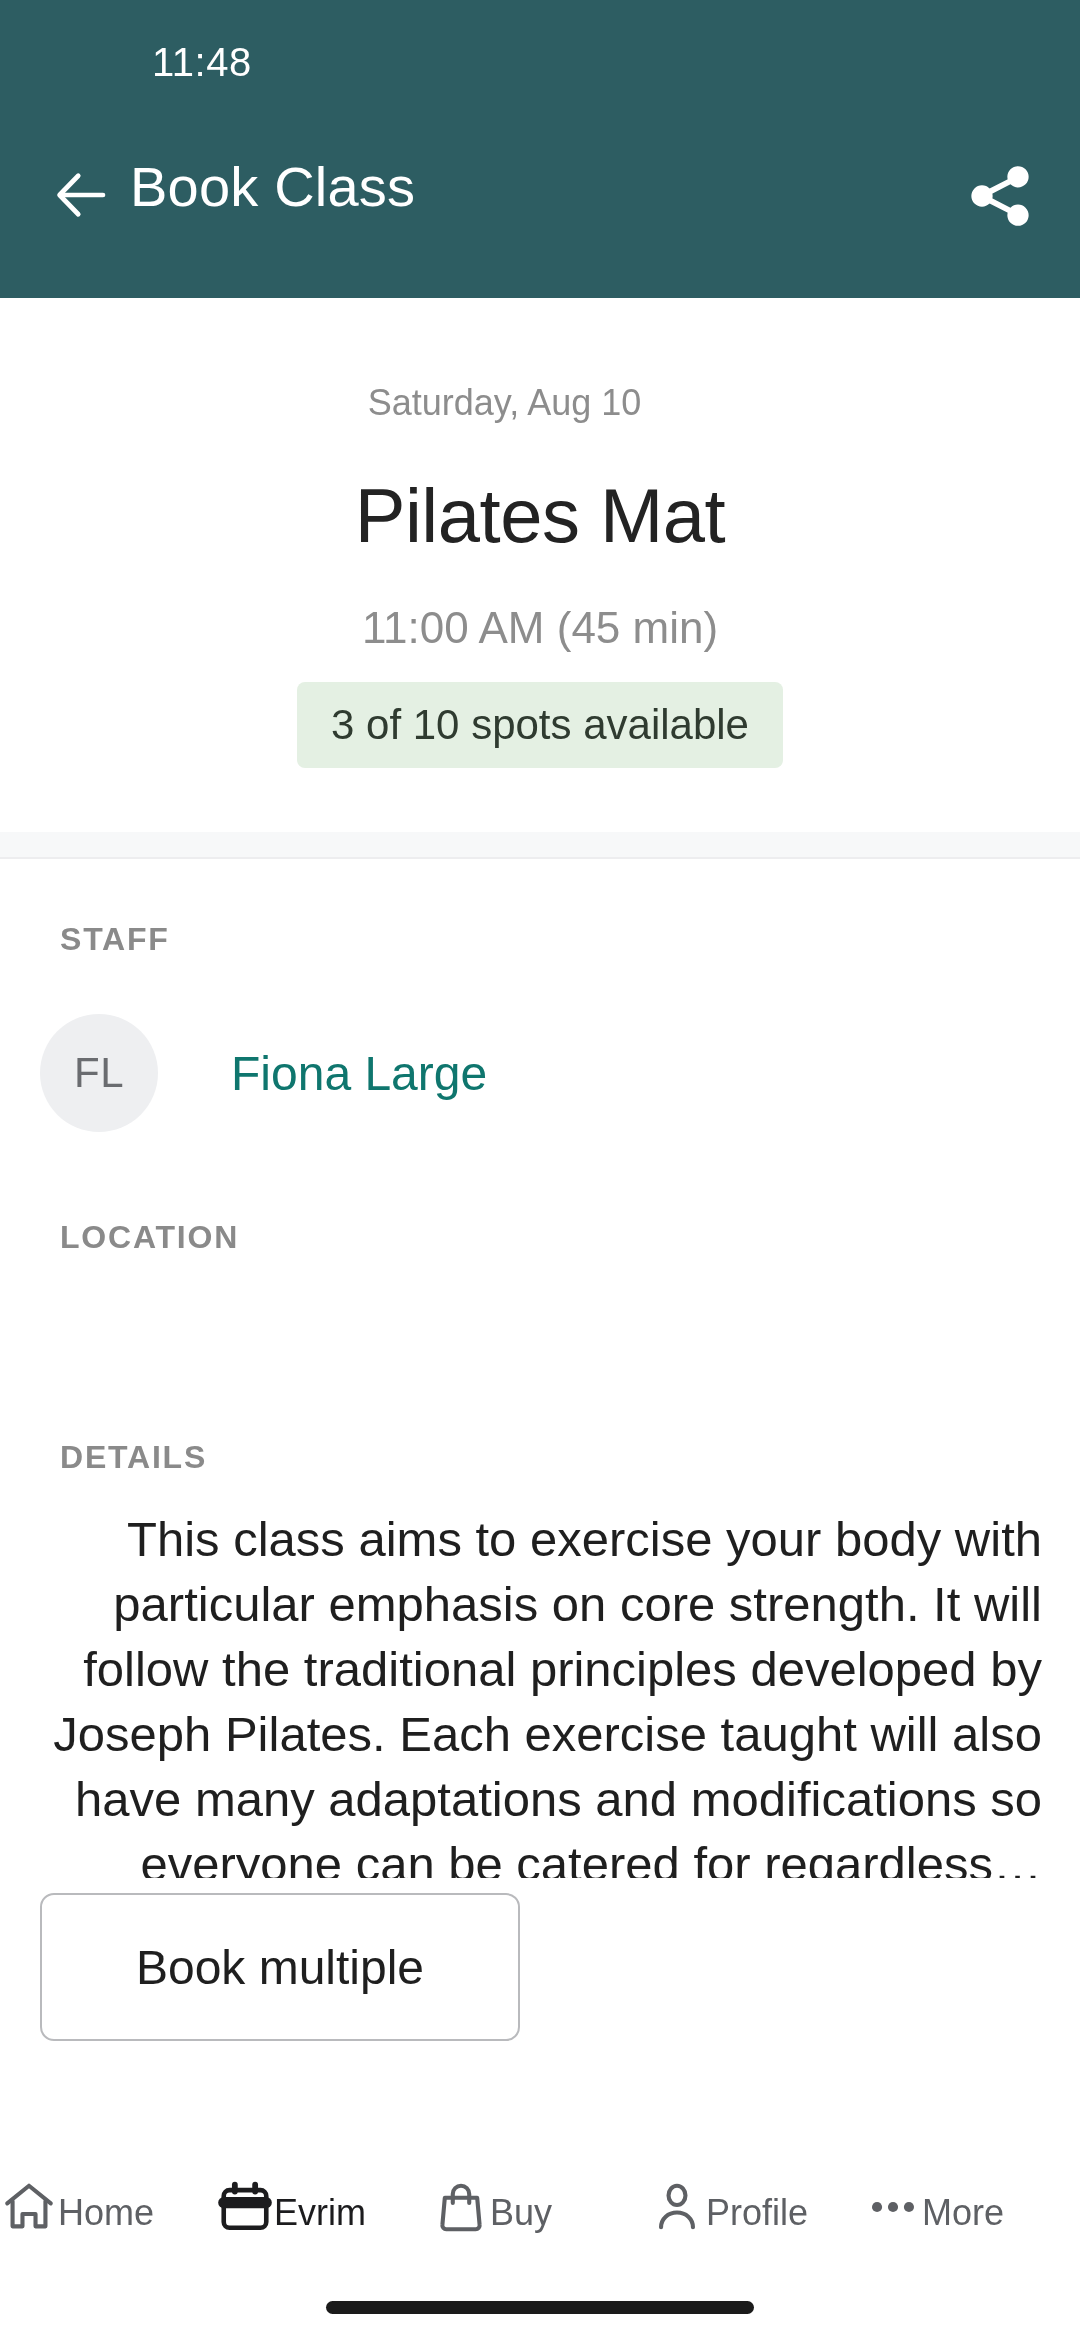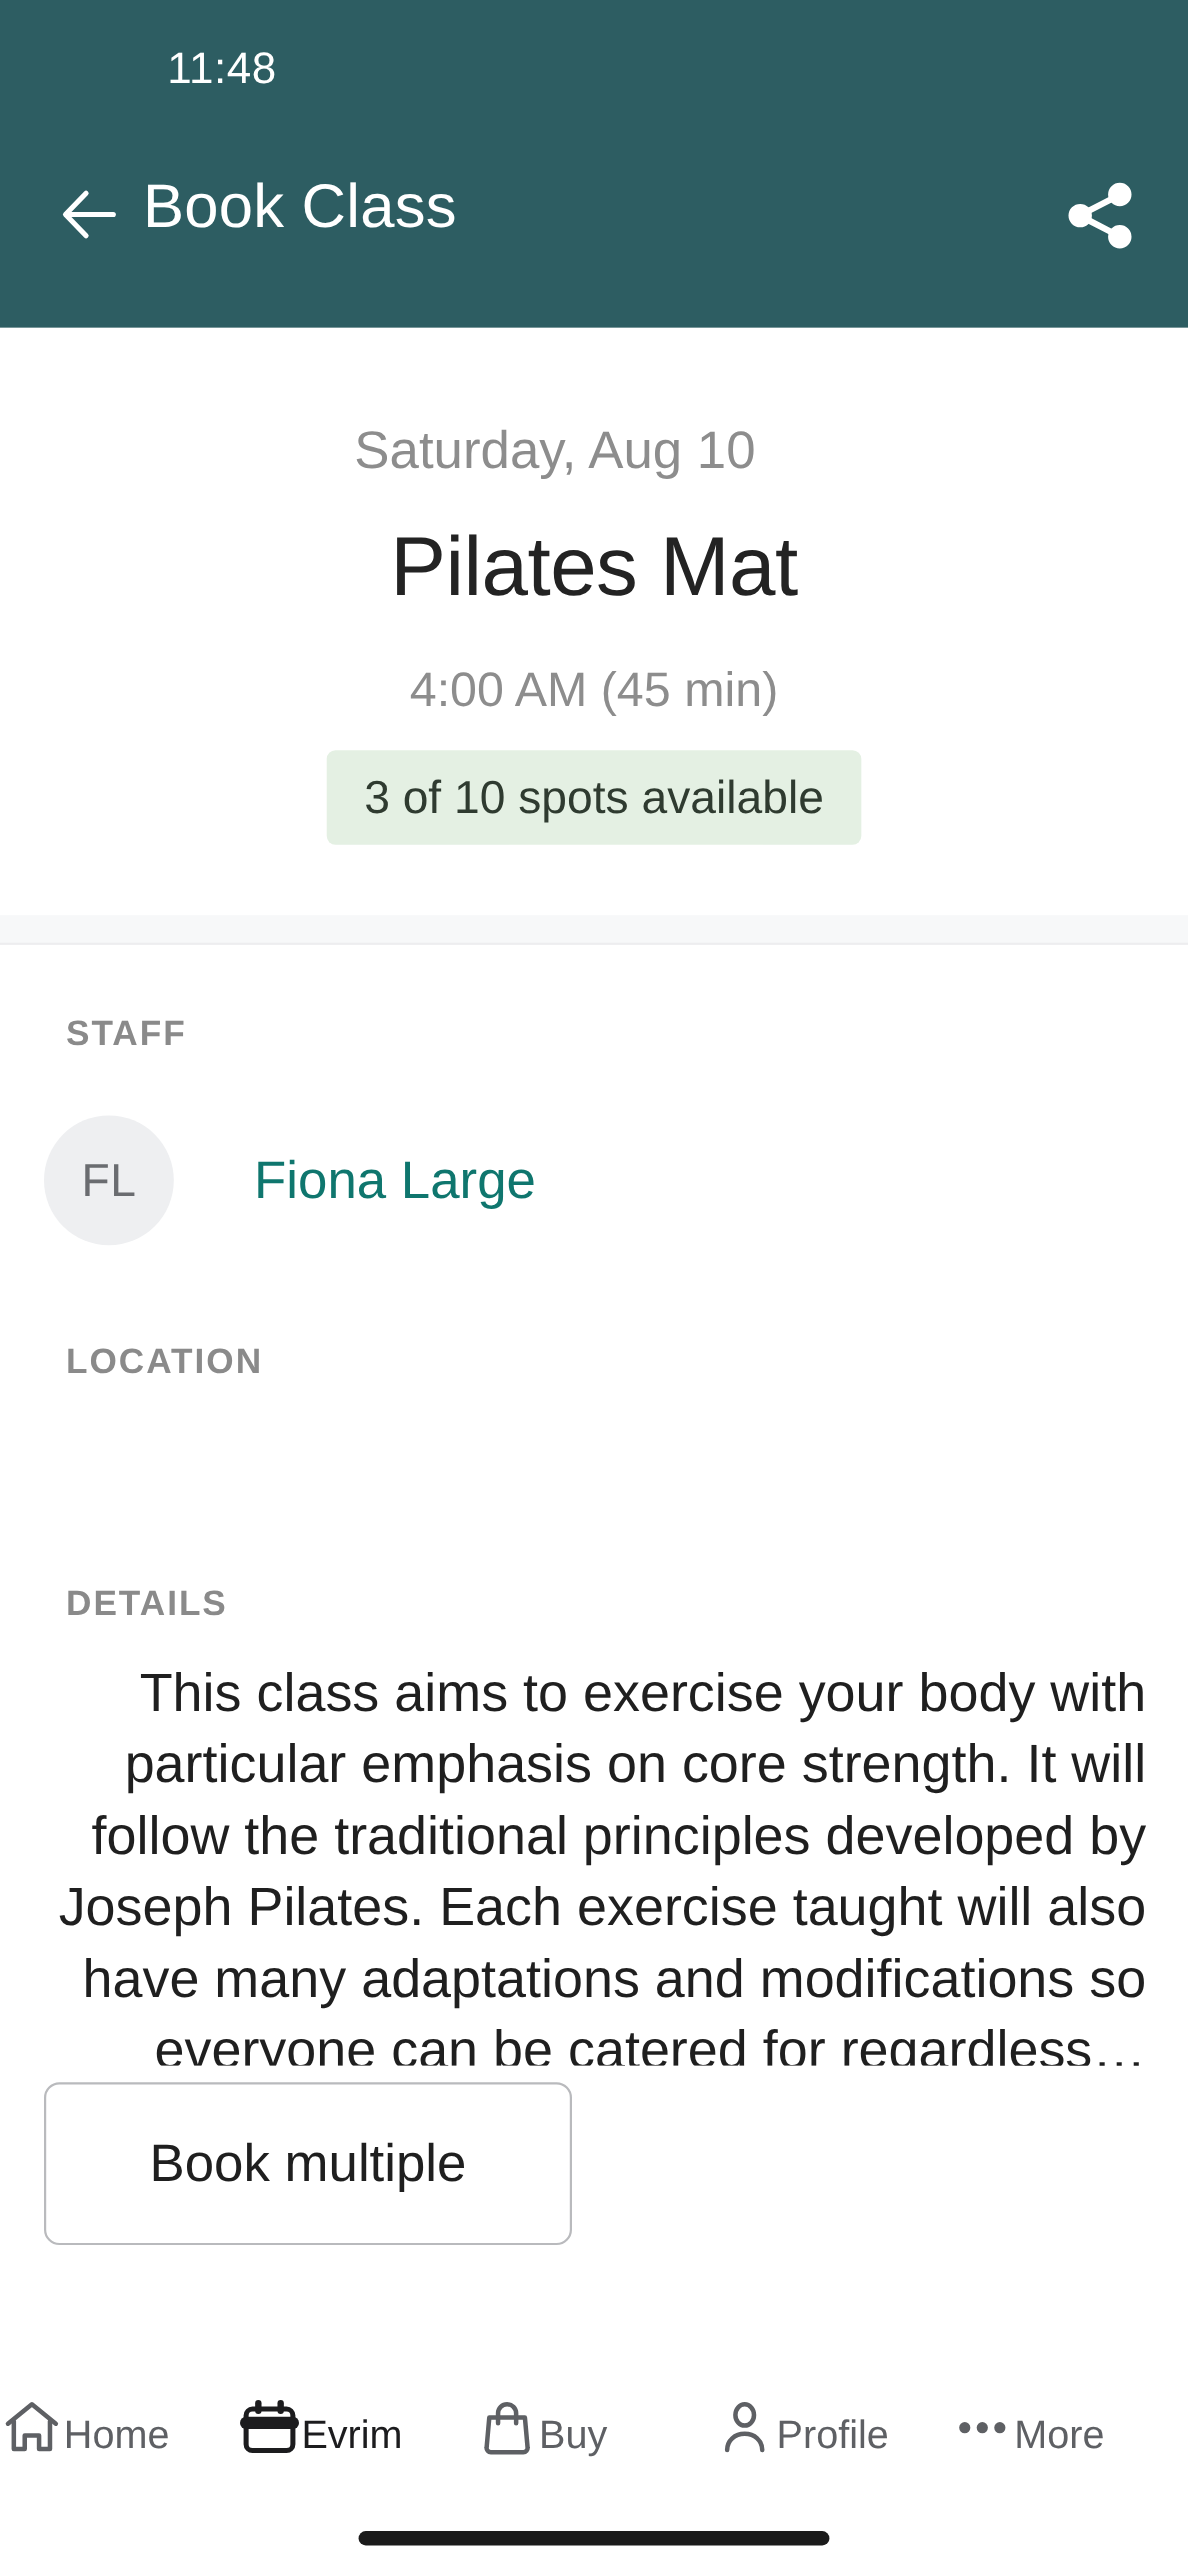--- a/index.html
+++ b/index.html
@@ -37,21 +37,21 @@
     position:absolute; right:44px; top:4px; width:72px; height:72px;
   }
 
   
   .hero {
     position:absolute; left:0; top:298px; width:1080px; height:534px;
     background:#ffffff; text-align:center;
   }
   .hero-date {
     position:absolute; left:0; top:84px; width:1009px;
-    color:#8d8d8d; font-size:48px; font-weight:400;
+    color:#8d8d8d; font-size:36px; font-weight:400;
   }
   .hero-title {
     position:absolute; left:0; top:174px; width:1080px;
     color:#232323; font-size:76px; font-weight:400; letter-spacing:-0.5px;
   }
   .hero-time {
     position:absolute; left:0; top:305px; width:1080px;
     color:#8d8d8d; font-size:44px; font-weight:400;
   }
   .spots-badge {
@@ -175,21 +175,21 @@
           <line x1="8.3" y1="10.7" x2="15.7" y2="6.9"></line>
           <line x1="8.3" y1="13.3" x2="15.7" y2="17.1"></line>
         </svg>
       </div>
     </div>
   </div>
 
   <div class="hero">
     <div class="hero-date">Saturday, Aug 10</div>
     <div class="hero-title">Pilates Mat</div>
-    <div class="hero-time">4:00 AM (45 min)</div>
+    <div class="hero-time">11:00 AM (45 min)</div>
     <div class="spots-badge">3 of 10 spots available</div>
   </div>
 
   <div class="divider-band"></div>
   <div class="divider-line"></div>
 
   <div class="content">
 
     <div class="label label-staff">STAFF</div>
     <div class="staff-row">

